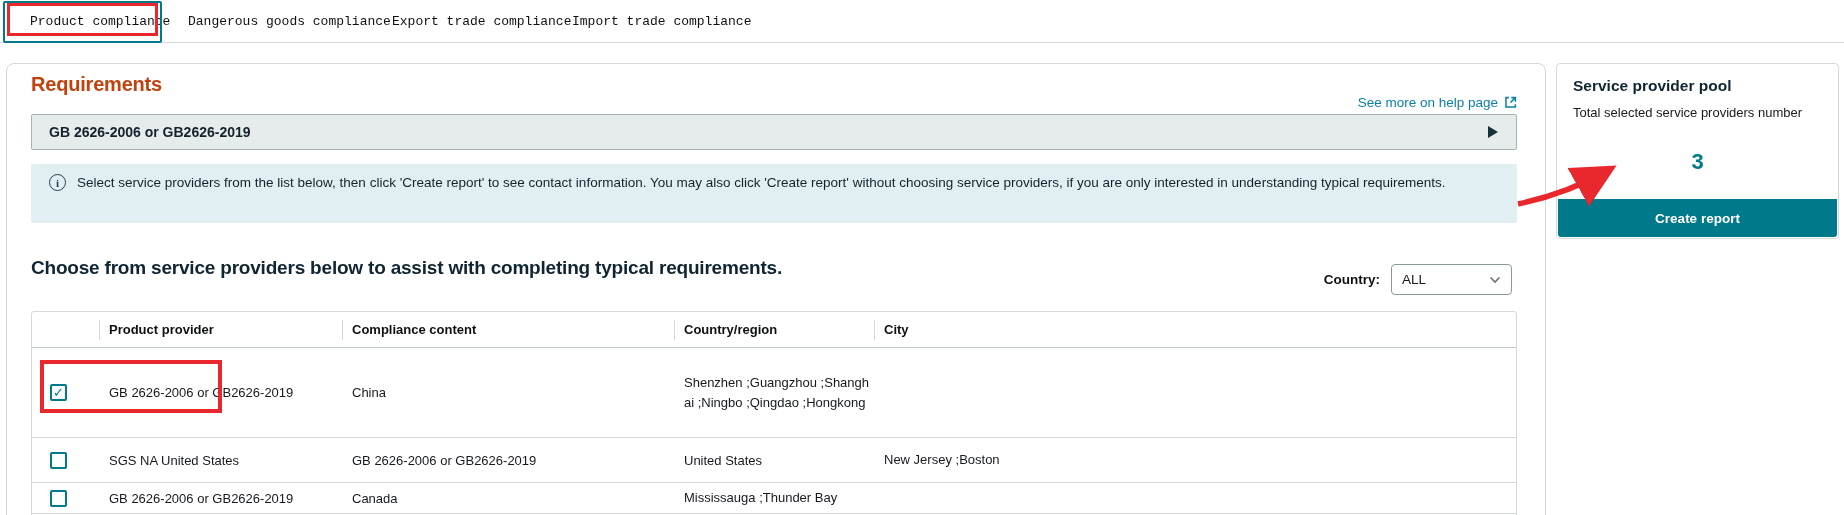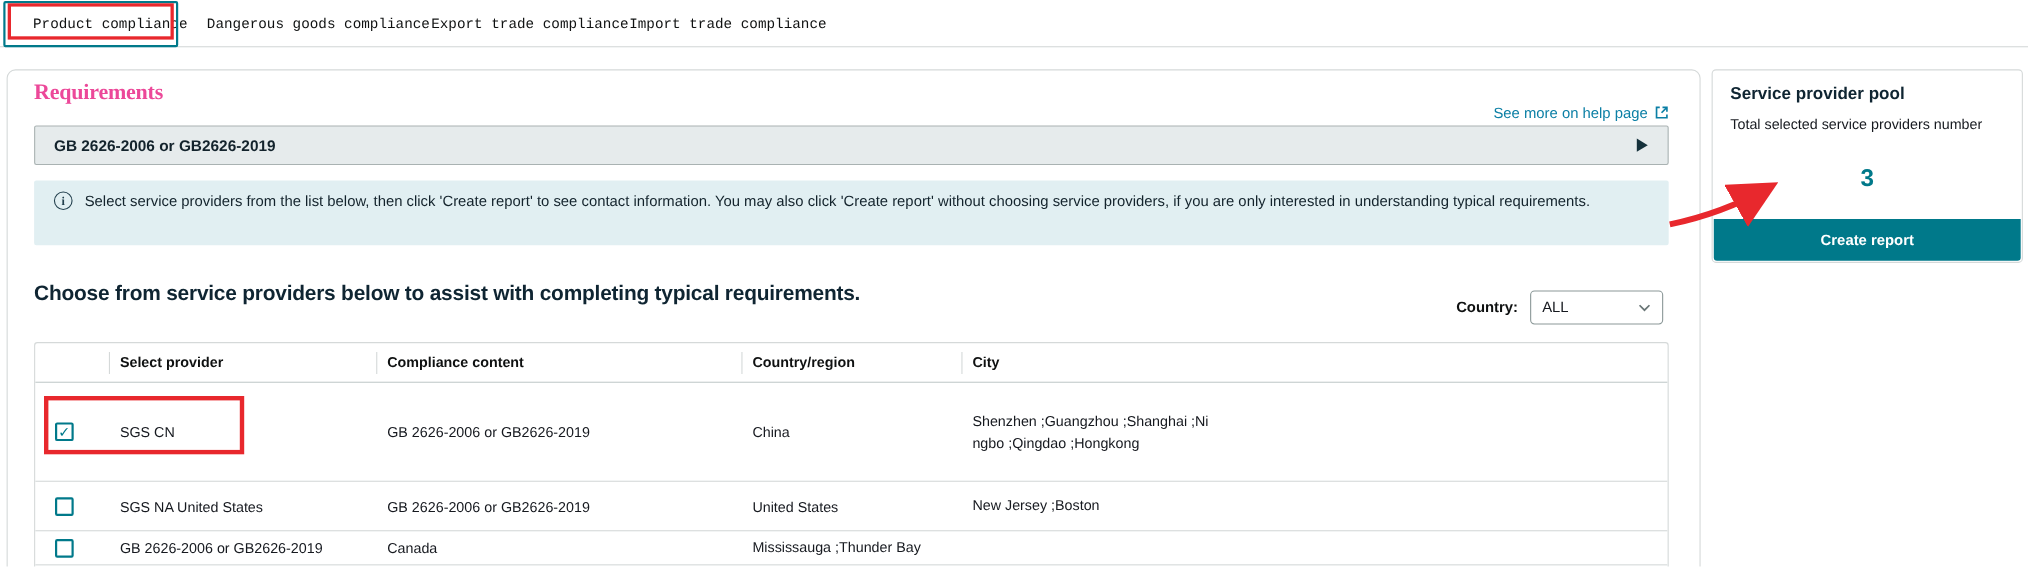--- a/index.html
+++ b/index.html
@@ -36,21 +36,21 @@
     background: #fff; border: 1px solid #d5d9d9; border-radius: 8px 8px 0 0;
   }
   .side-card {
     position: absolute; left: 1556px; top: 63px; width: 283px; height: 176px;
     background: #fff; border: 1px solid #d5d9d9; border-radius: 4px;
   }
 
   
   .page-title {
     position: absolute; left: 24px; top: 9px;
-    font-size: 20px; font-weight: bold; color: #ec4899; letter-spacing: -0.2px; font-family: Liberation Serif, serif;
+    font-size: 20px; font-weight: bold; color: #c2410c; letter-spacing: -0.2px;
   }
   .help-link {
     position: absolute; right: 28px; top: 31px; display: flex; align-items: center; gap: 6px;
     font-size: 13.5px; color: #0b7fa5; cursor: pointer; text-decoration: none;
   }
   .expander {
     position: absolute; left: 24px; top: 50px; width: 1486px; height: 36px;
     background: #e6ebec; border: 1px solid #a9b2b2; border-radius: 2px;
     display: flex; align-items: center; justify-content: space-between;
     padding: 0 18px 0 17px; cursor: pointer;
@@ -196,33 +196,32 @@
       <svg width="12" height="8" viewBox="0 0 12 8">
         <polyline points="1.5,1.5 6,6 10.5,1.5" fill="none" stroke="#697576" stroke-width="1.6"></polyline>
       </svg>
     </div>
   </div>
 
   <div class="sp-table">
 
     <div class="t-row t-head">
       <div class="t-cell c-check"></div>
-      <div class="t-cell sep">Select provider</div>
+      <div class="t-cell sep">Product provider</div>
       <div class="t-cell sep">Compliance content</div>
       <div class="t-cell sep">Country/region</div>
       <div class="t-cell sep">City</div>
     </div>
 
     <div class="t-row t-body-row row-1">
       <div class="t-cell c-check">
         <div class="checkbox">
           <span class="check-glyph">✓</span>
         </div>
       </div>
-      <div class="t-cell">SGS CN</div>
       <div class="t-cell">GB 2626-2006 or GB2626-2019</div>
       <div class="t-cell">China</div>
       <div class="t-cell">
           <span class="city-text">Shenzhen ;Guangzhou ;Shanghai ;Ningbo ;Qingdao ;Hongkong</span>
         </div>
     </div>
 
     <div class="t-row t-body-row row-2">
       <div class="t-cell c-check">
         <div class="checkbox unchecked">

